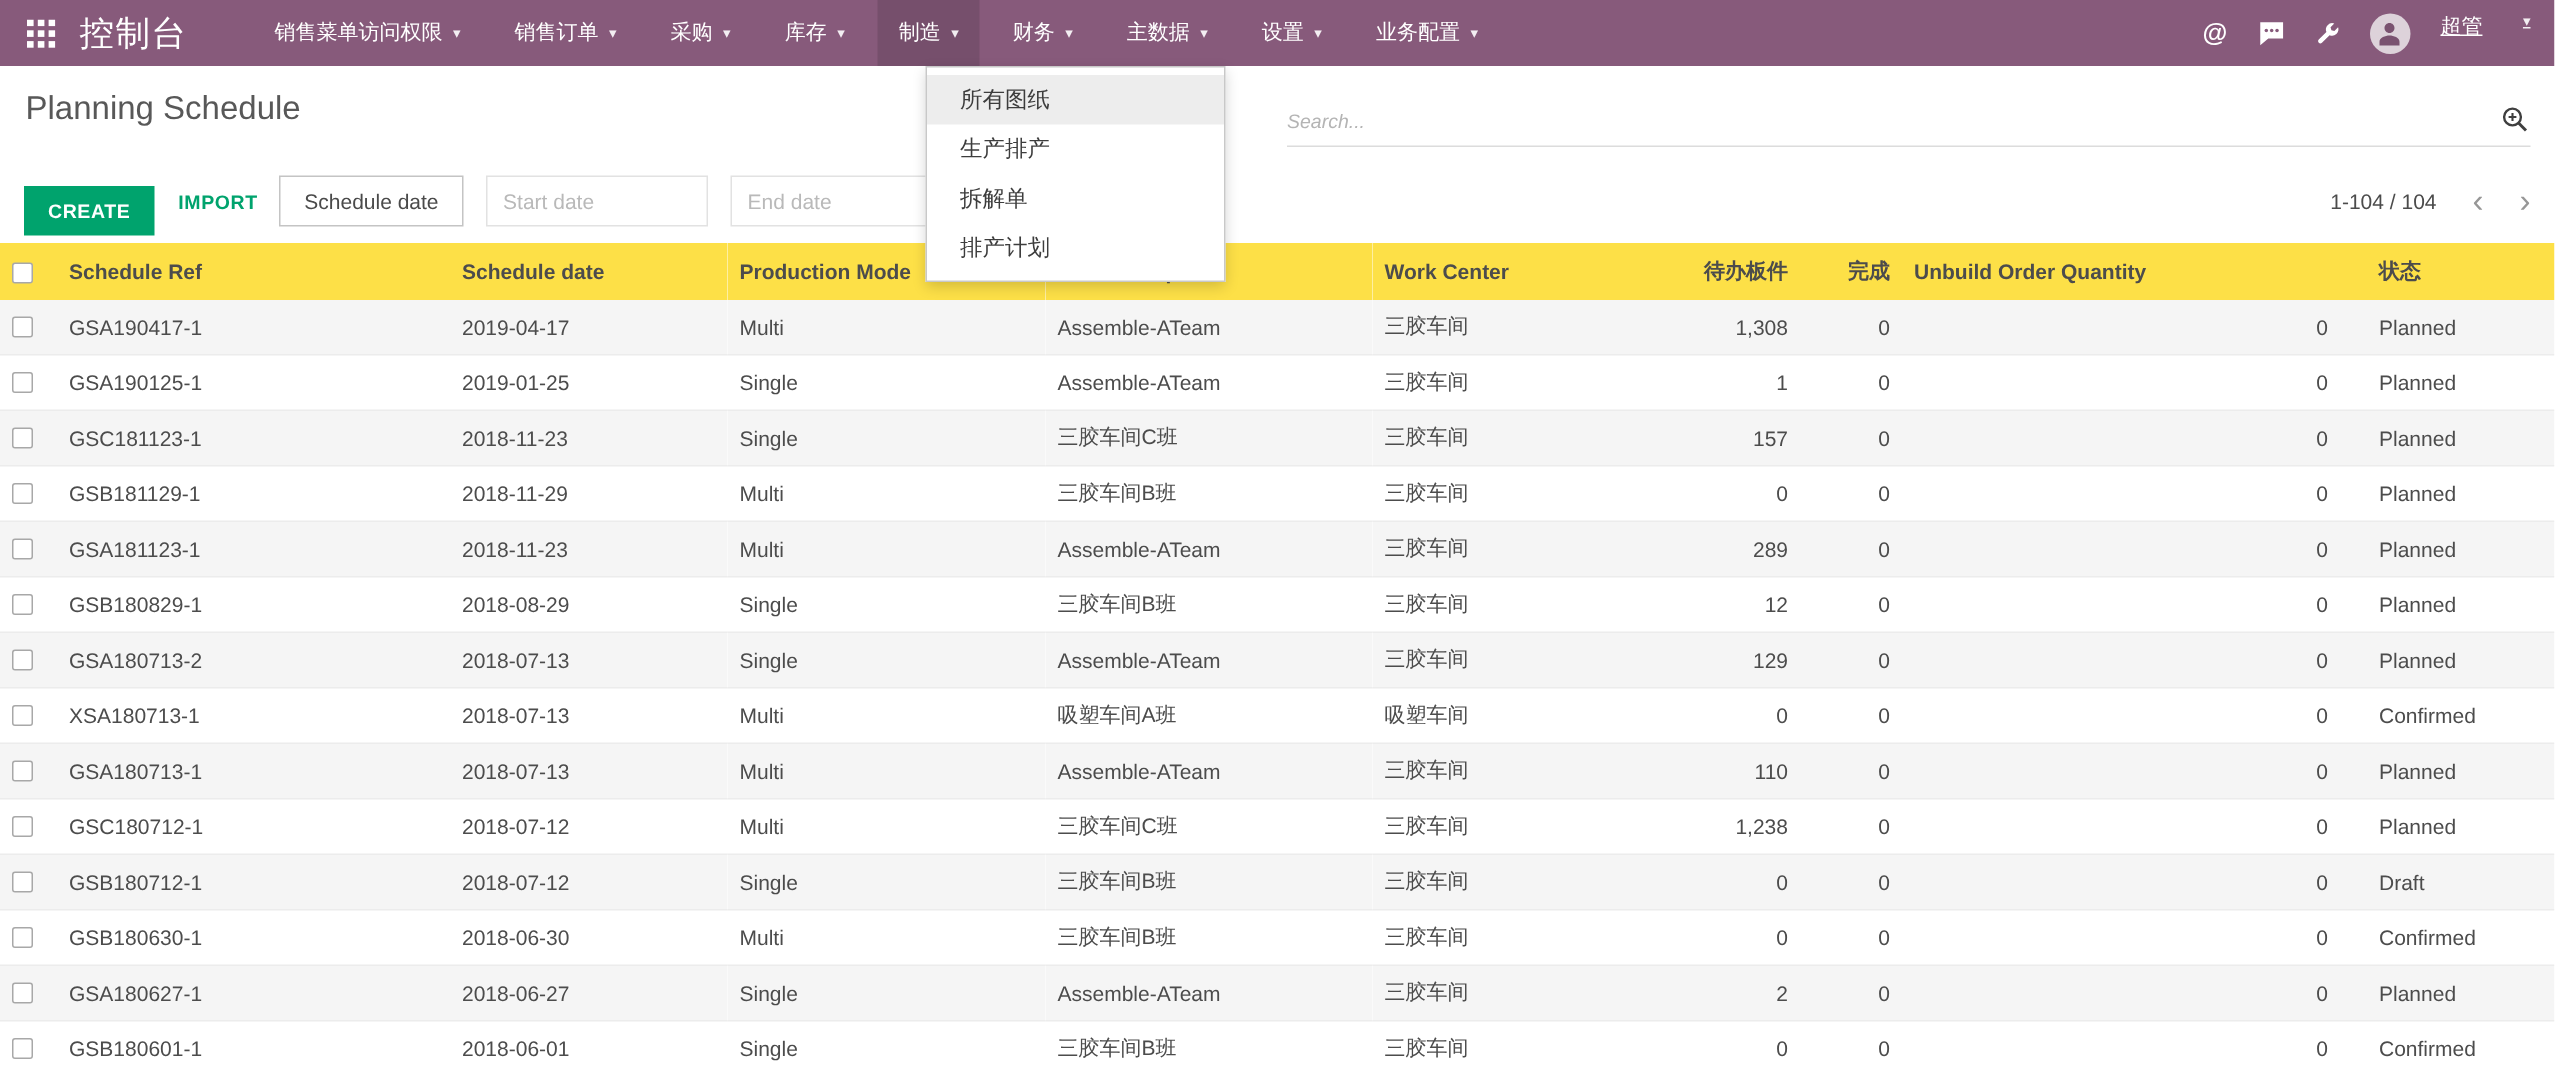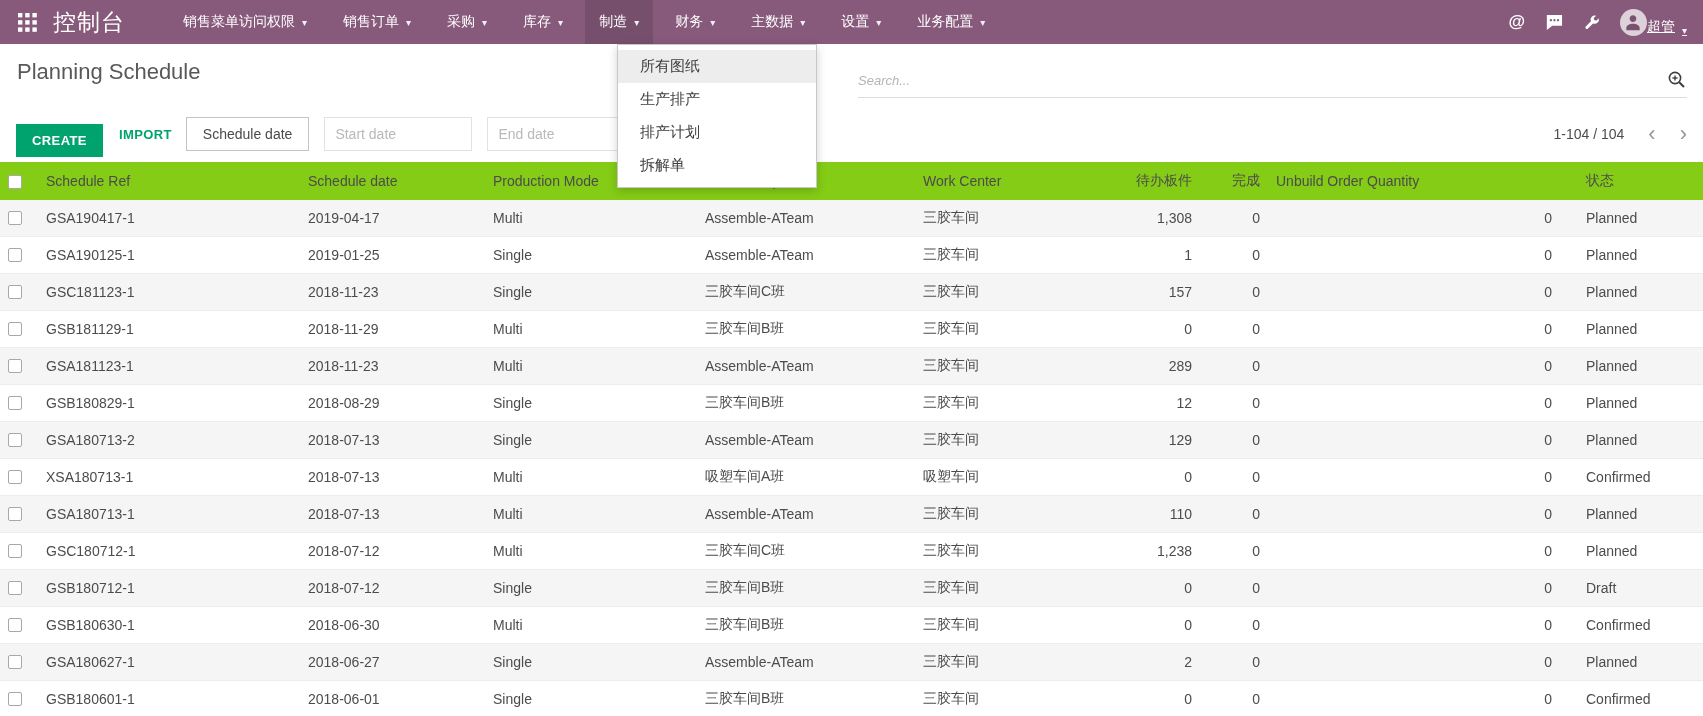--- a/index.html
+++ b/index.html
@@ -14,21 +14,21 @@
   .apps-btn { padding:0 6px; cursor:pointer; }
   .brand { font-size:23px; margin-left:10px; letter-spacing:1px; cursor:pointer; }
   .nav-menus { display:flex; margin-left:40px; align-items:stretch;text-align:right; }
   .nav-item { display:flex; align-items:center; padding:0 14px; margin:0 4px; font-size:14px;
               cursor:pointer; white-space:nowrap; }
   .nav-item.open { background:rgba(0,0,0,.12); }
   .caret { font-size:10px; margin-left:7px; opacity:.9; }
   .nav-right { margin-left:auto; display:flex; align-items:center; gap:20px; }
   .nav-icon { display:flex; align-items:center; cursor:pointer; }
   .at-icon { font-size:17px; font-weight:600; }
-  .user-menu { display:flex; align-items:flex-end; gap:0; cursor:pointer;text-decoration:underline; }
+  .user-menu { display:flex; align-items:flex-start; gap:20px; cursor:pointer;text-decoration:underline; }
   .avatar { width:27px; height:27px; border-radius:50%; background:#ddd2da;
             display:flex; align-items:center; justify-content:center; overflow:hidden; }
   .user-name { font-size:14px; }
 
   
   .control-panel { position:relative; height:62px; }
   .page-title { position:absolute; left:17px; top:15px; font-size:22px; color:#585858; }
   .search-wrap { position:absolute; left:858px; right:16px; top:26px; border-bottom:1px solid #dcdcdc;
                  display:flex; align-items:center; padding-bottom:7px; }
   .search-input { flex:1; border:0; outline:0; font-size:13px; color:#444; background:transparent;font-style:italic; }
@@ -45,21 +45,21 @@
                 font-size:14px; color:#4a4a4a; cursor:pointer; }
   .date-input { margin-left:15px; width:148px; padding:8px 10px; border:1px solid #e2e2e2;
                 font-size:14px; color:#15803d; outline:0; }
   .date-input::placeholder { color:#b9b9b9; }
   .pager { margin-left:auto; display:flex; align-items:center; font-size:14px; color:#4c4c4c; }
   .pager-btn { font-size:22px; color:#979797; margin-left:24px; line-height:1; cursor:pointer;
                user-select:none; }
 
   
   table { width:1703px; border-collapse:collapse; table-layout:fixed; font-size:14px; color:#4c4c4c; }
-  thead th { background:#84cc16; font-weight:400; text-align:left; padding:10px 8px;
+  thead th { background:#fde047; font-weight:700; text-align:left; padding:10px 8px;
              white-space:nowrap; overflow:hidden; cursor:pointer; }
   tbody td { padding:9px 8px; white-space:nowrap; overflow:hidden; border-bottom:1px solid #ececec; }
   tbody tr:nth-child(odd) { background:#f5f5f5; }
   .num { text-align:right; }
   td.qty { padding-right:26px; }
   .cb { width:14px; height:14px; border:1px solid #a8a8a8; border-radius:2px; background:#fff;
         cursor:pointer; }
   th .cb { margin-top:1px; }
 
   
@@ -408,15 +408,15 @@
         <td class="num">0</td>
         <td class="num qty">0</td>
         <td>Confirmed</td>
       </tr>
     </tbody>
 </table>
 
 <div class="dropdown" id="dropdown">
     <div class="dropdown-item active">所有图纸</div>
     <div class="dropdown-item">生产排产</div>
+    <div class="dropdown-item">拆解单</div>
     <div class="dropdown-item">排产计划</div>
-    <div class="dropdown-item">拆解单</div>
   </div>
 
 </body></html>

